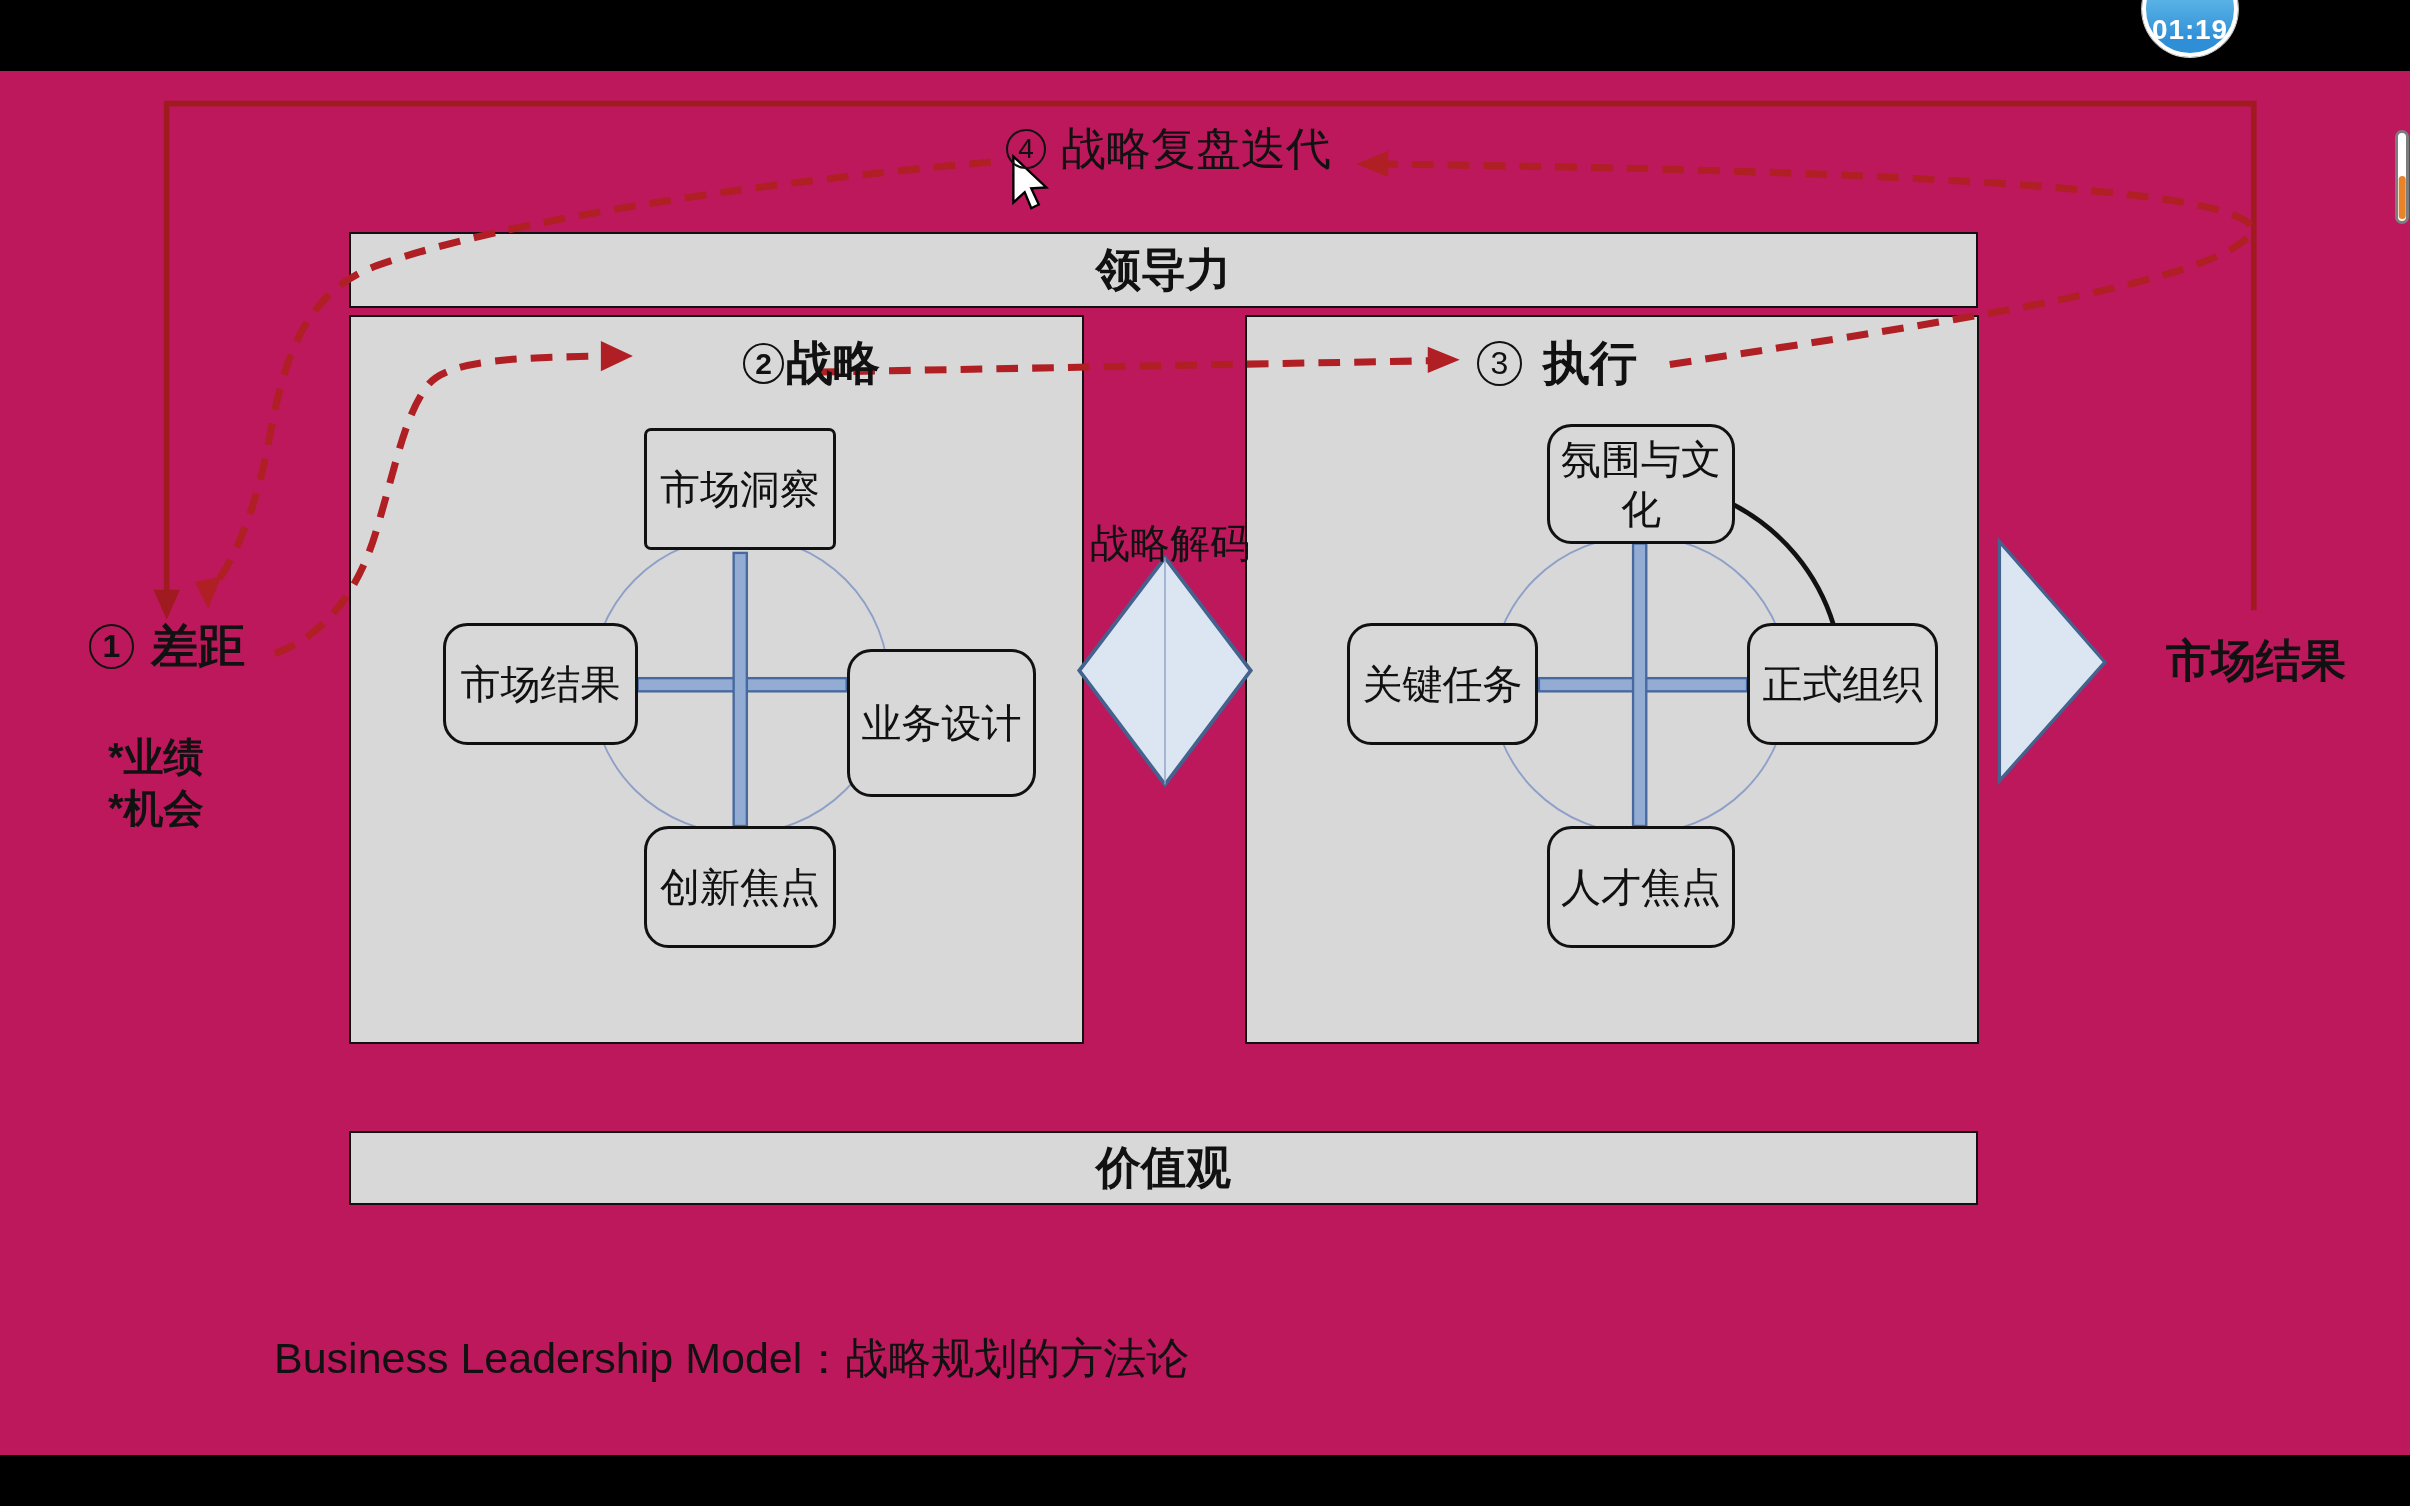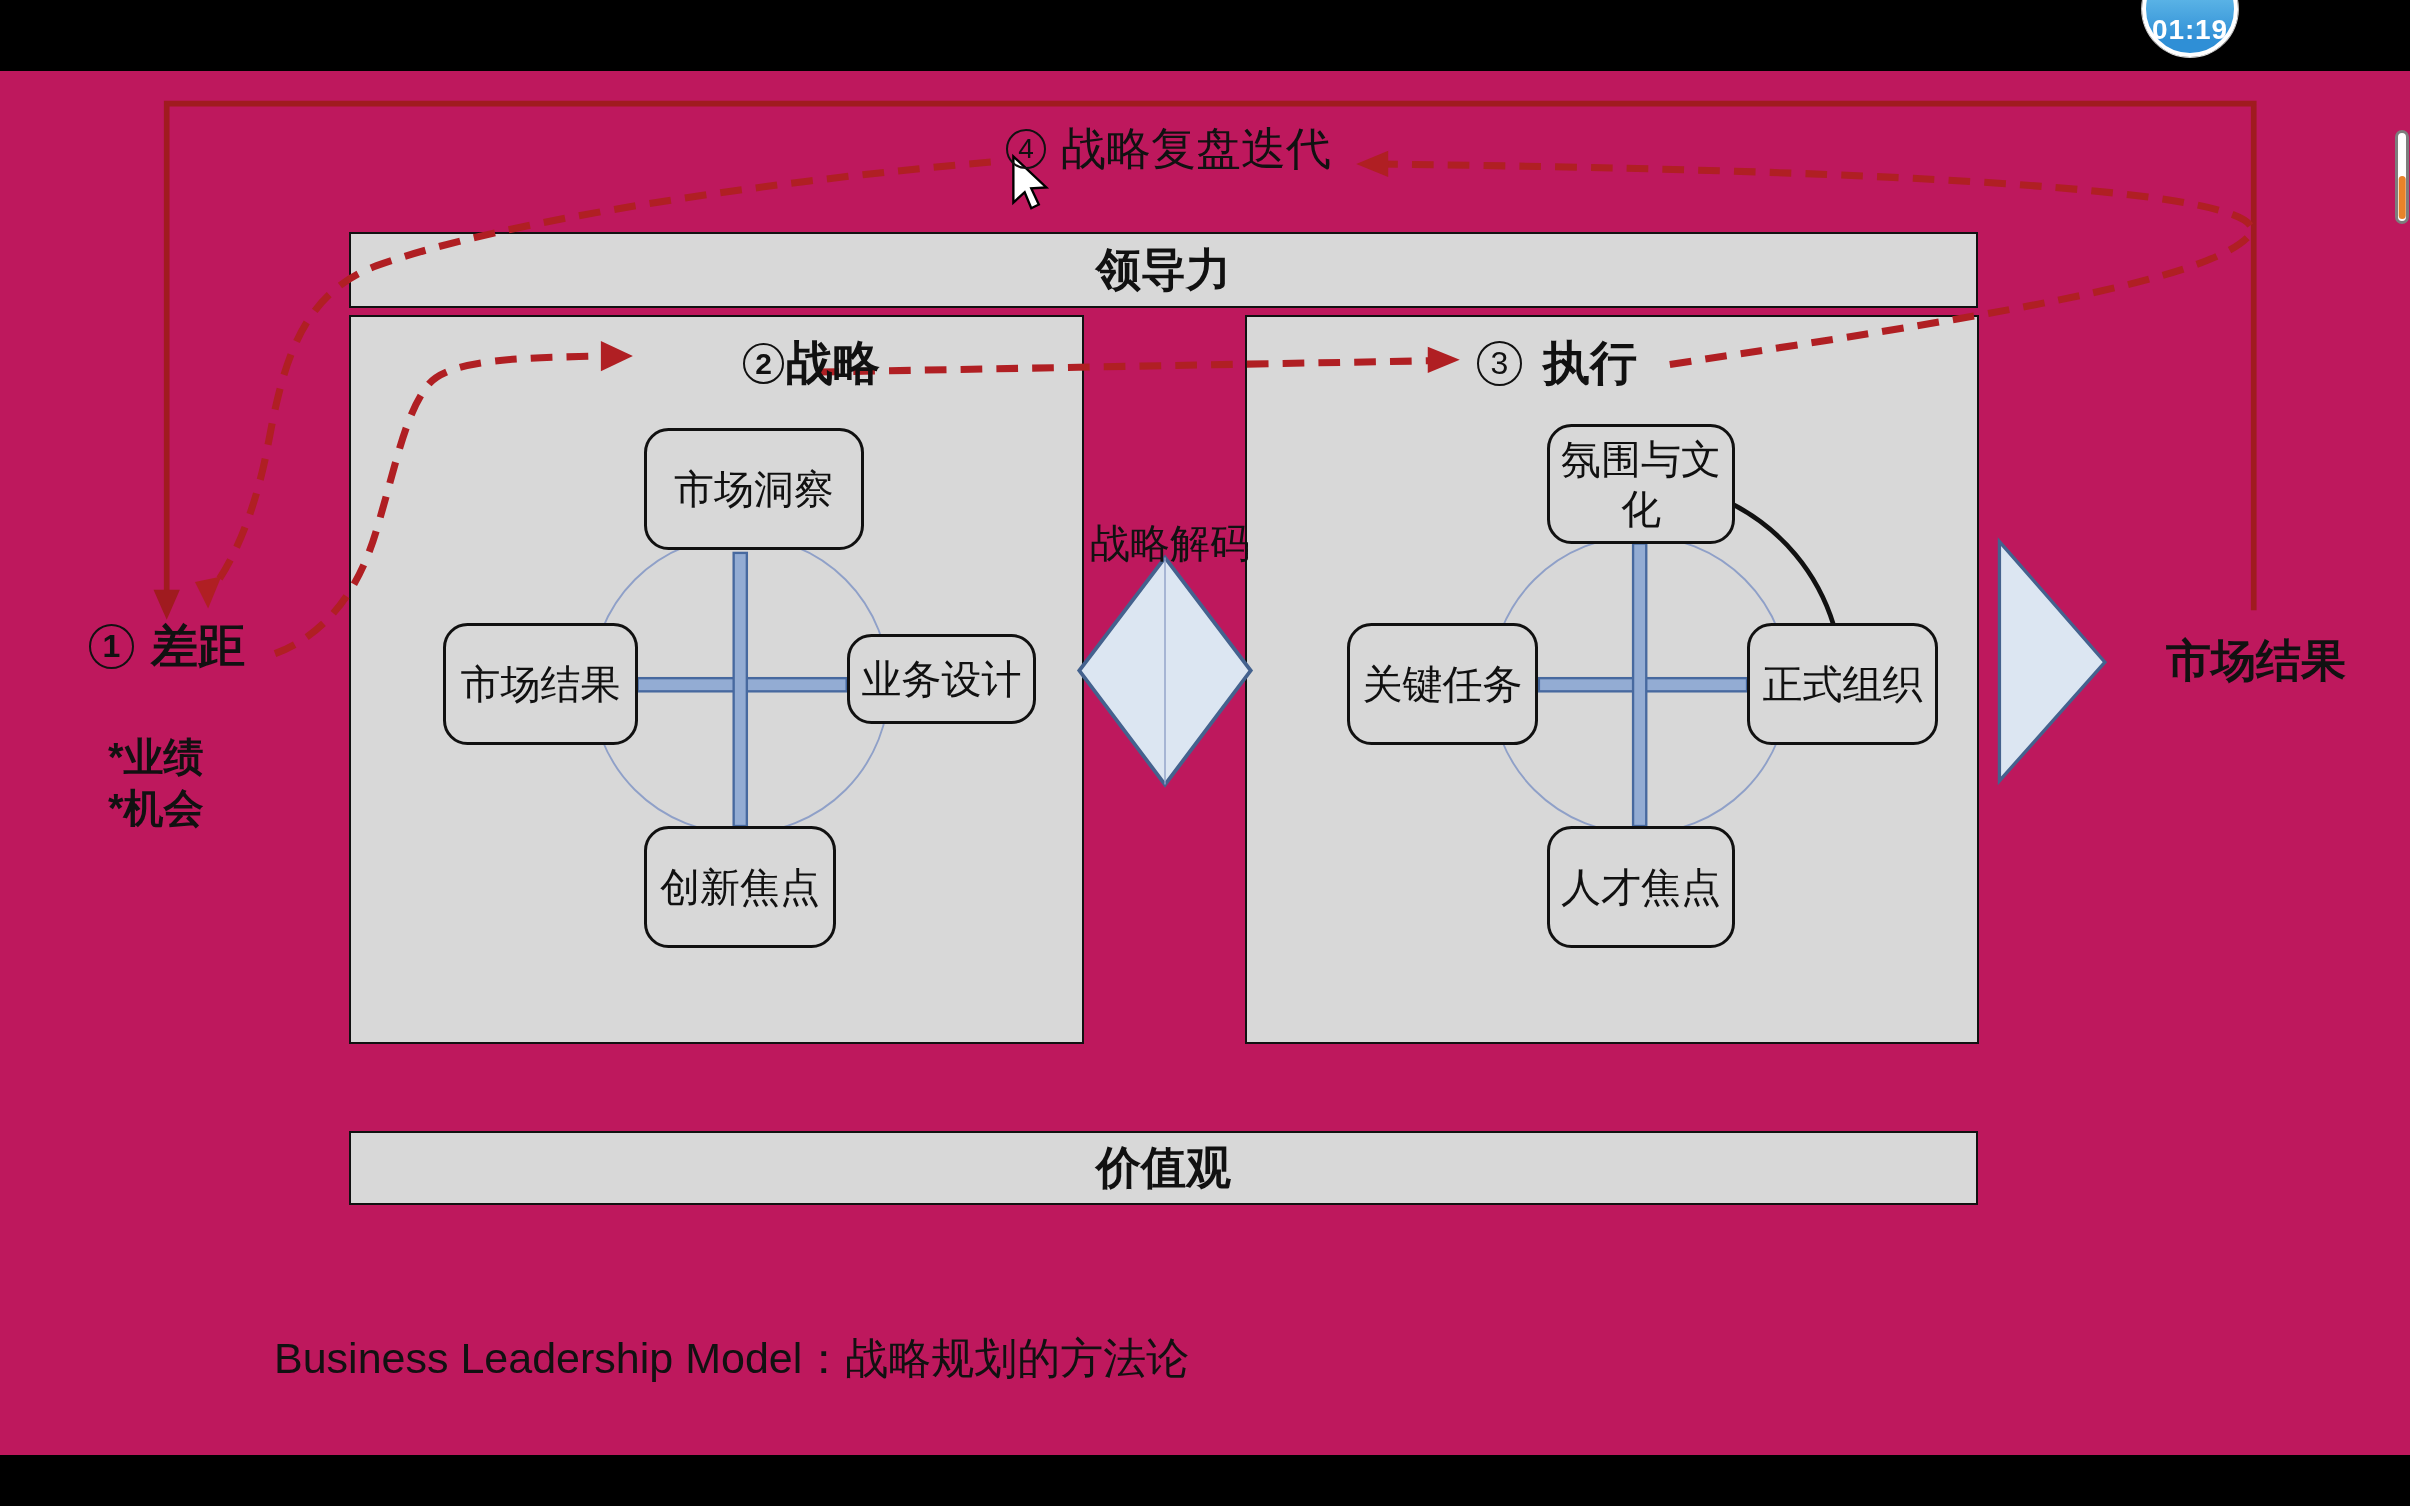--- a/index.html
+++ b/index.html
@@ -126,23 +126,23 @@
     <span class="numcircle" style="width:45px;height:45px;font-size:32px;">1</span>
     <span style="font-size:47px;">差距</span>
   </div>
   <div class="freetext" style="left:108px;top:730px;font-size:40px;font-weight:600;">*业绩</div>
   <div class="freetext" style="left:108px;top:781px;font-size:40px;font-weight:600;">*机会</div>
 
   <div class="freetext" style="left:1090px;top:516px;font-size:40px;">战略解码</div>
 
   <div class="freetext" style="left:2166px;top:631px;font-size:45px;font-weight:bold;">市场结果</div>
 
-  <div class="qbox" style="left:644px;top:428px;width:220px;height:122px;">市场洞察</div>
+  <div class="qbox" style="left:644px;top:428px;width:192px;height:122px;border-radius:7px;">市场洞察</div>
   <div class="qbox" style="left:443px;top:623px;width:195px;height:122px;">市场结果</div>
-  <div class="qbox" style="left:847px;top:634px;width:189px;height:90px;">业务设计</div>
+  <div class="qbox" style="left:847px;top:649px;width:189px;height:148px;">业务设计</div>
   <div class="qbox" style="left:644px;top:826px;width:192px;height:122px;">创新焦点</div>
 
   <div class="qbox" style="left:1547px;top:424px;width:188px;height:120px;">氛围与文化</div>
   <div class="qbox" style="left:1347px;top:623px;width:191px;height:122px;">关键任务</div>
   <div class="qbox" style="left:1747px;top:623px;width:191px;height:122px;">正式组织</div>
   <div class="qbox" style="left:1547px;top:826px;width:188px;height:122px;">人才焦点</div>
 
   <div class="freetext" style="left:274px;top:1330px;font-size:43px;">Business Leadership Model：战略规划的方法论</div>
 
 </div>

